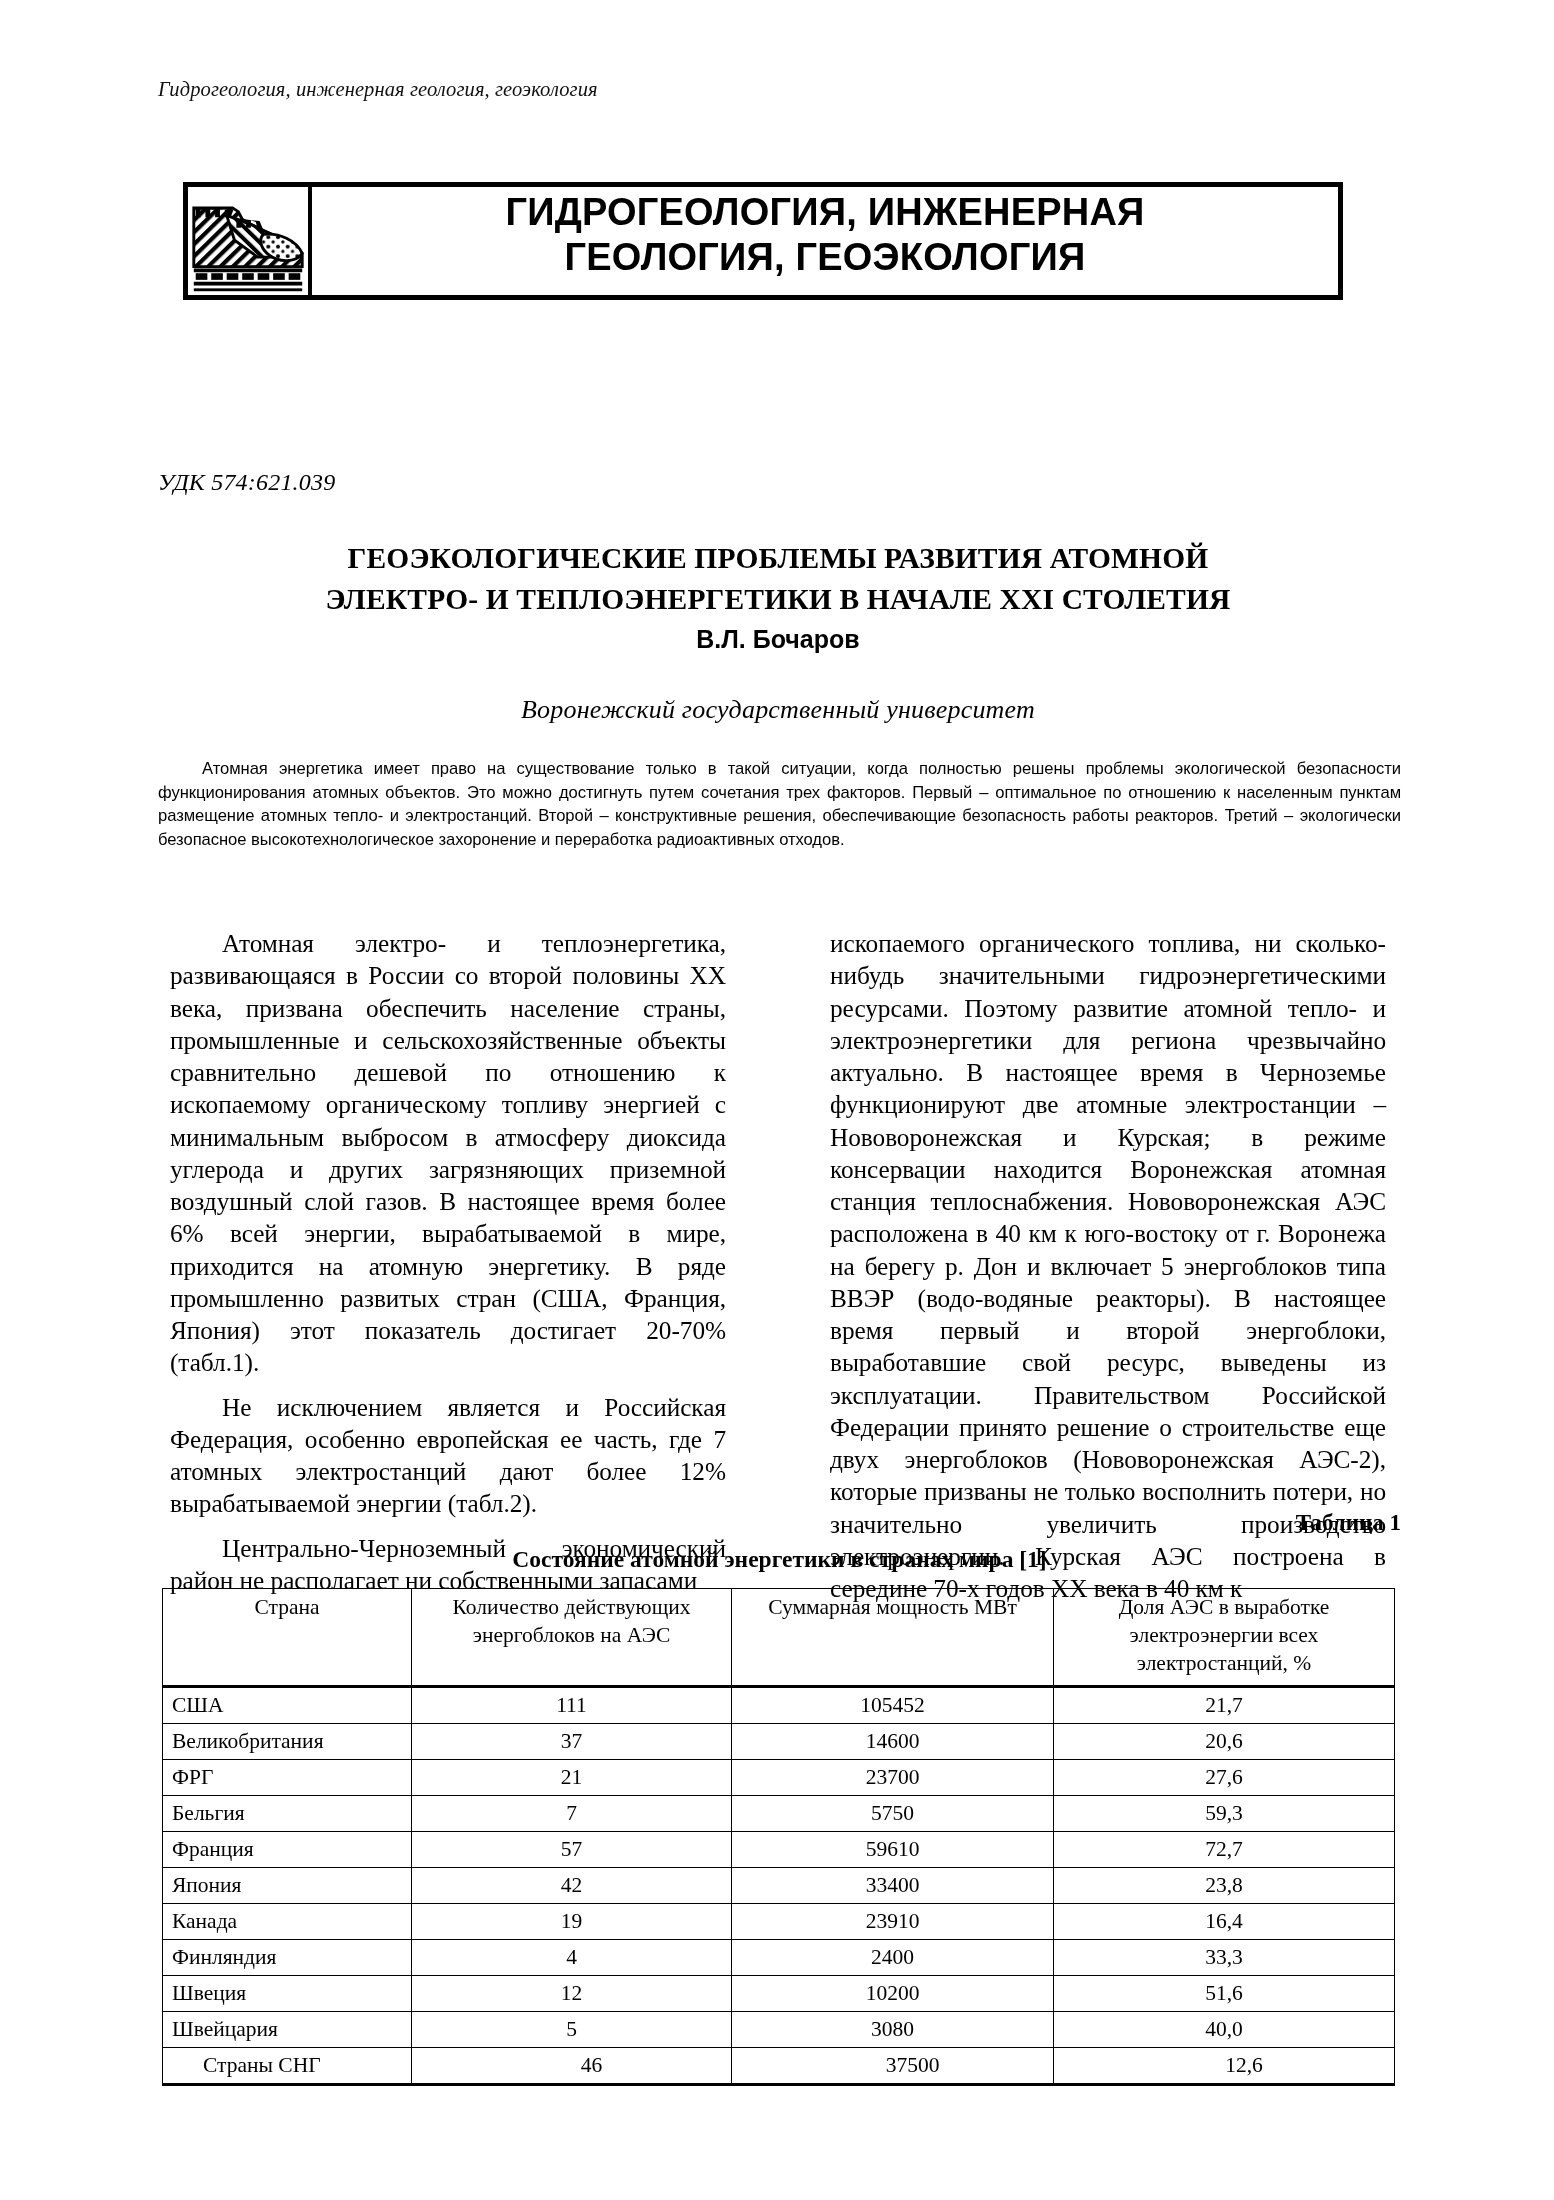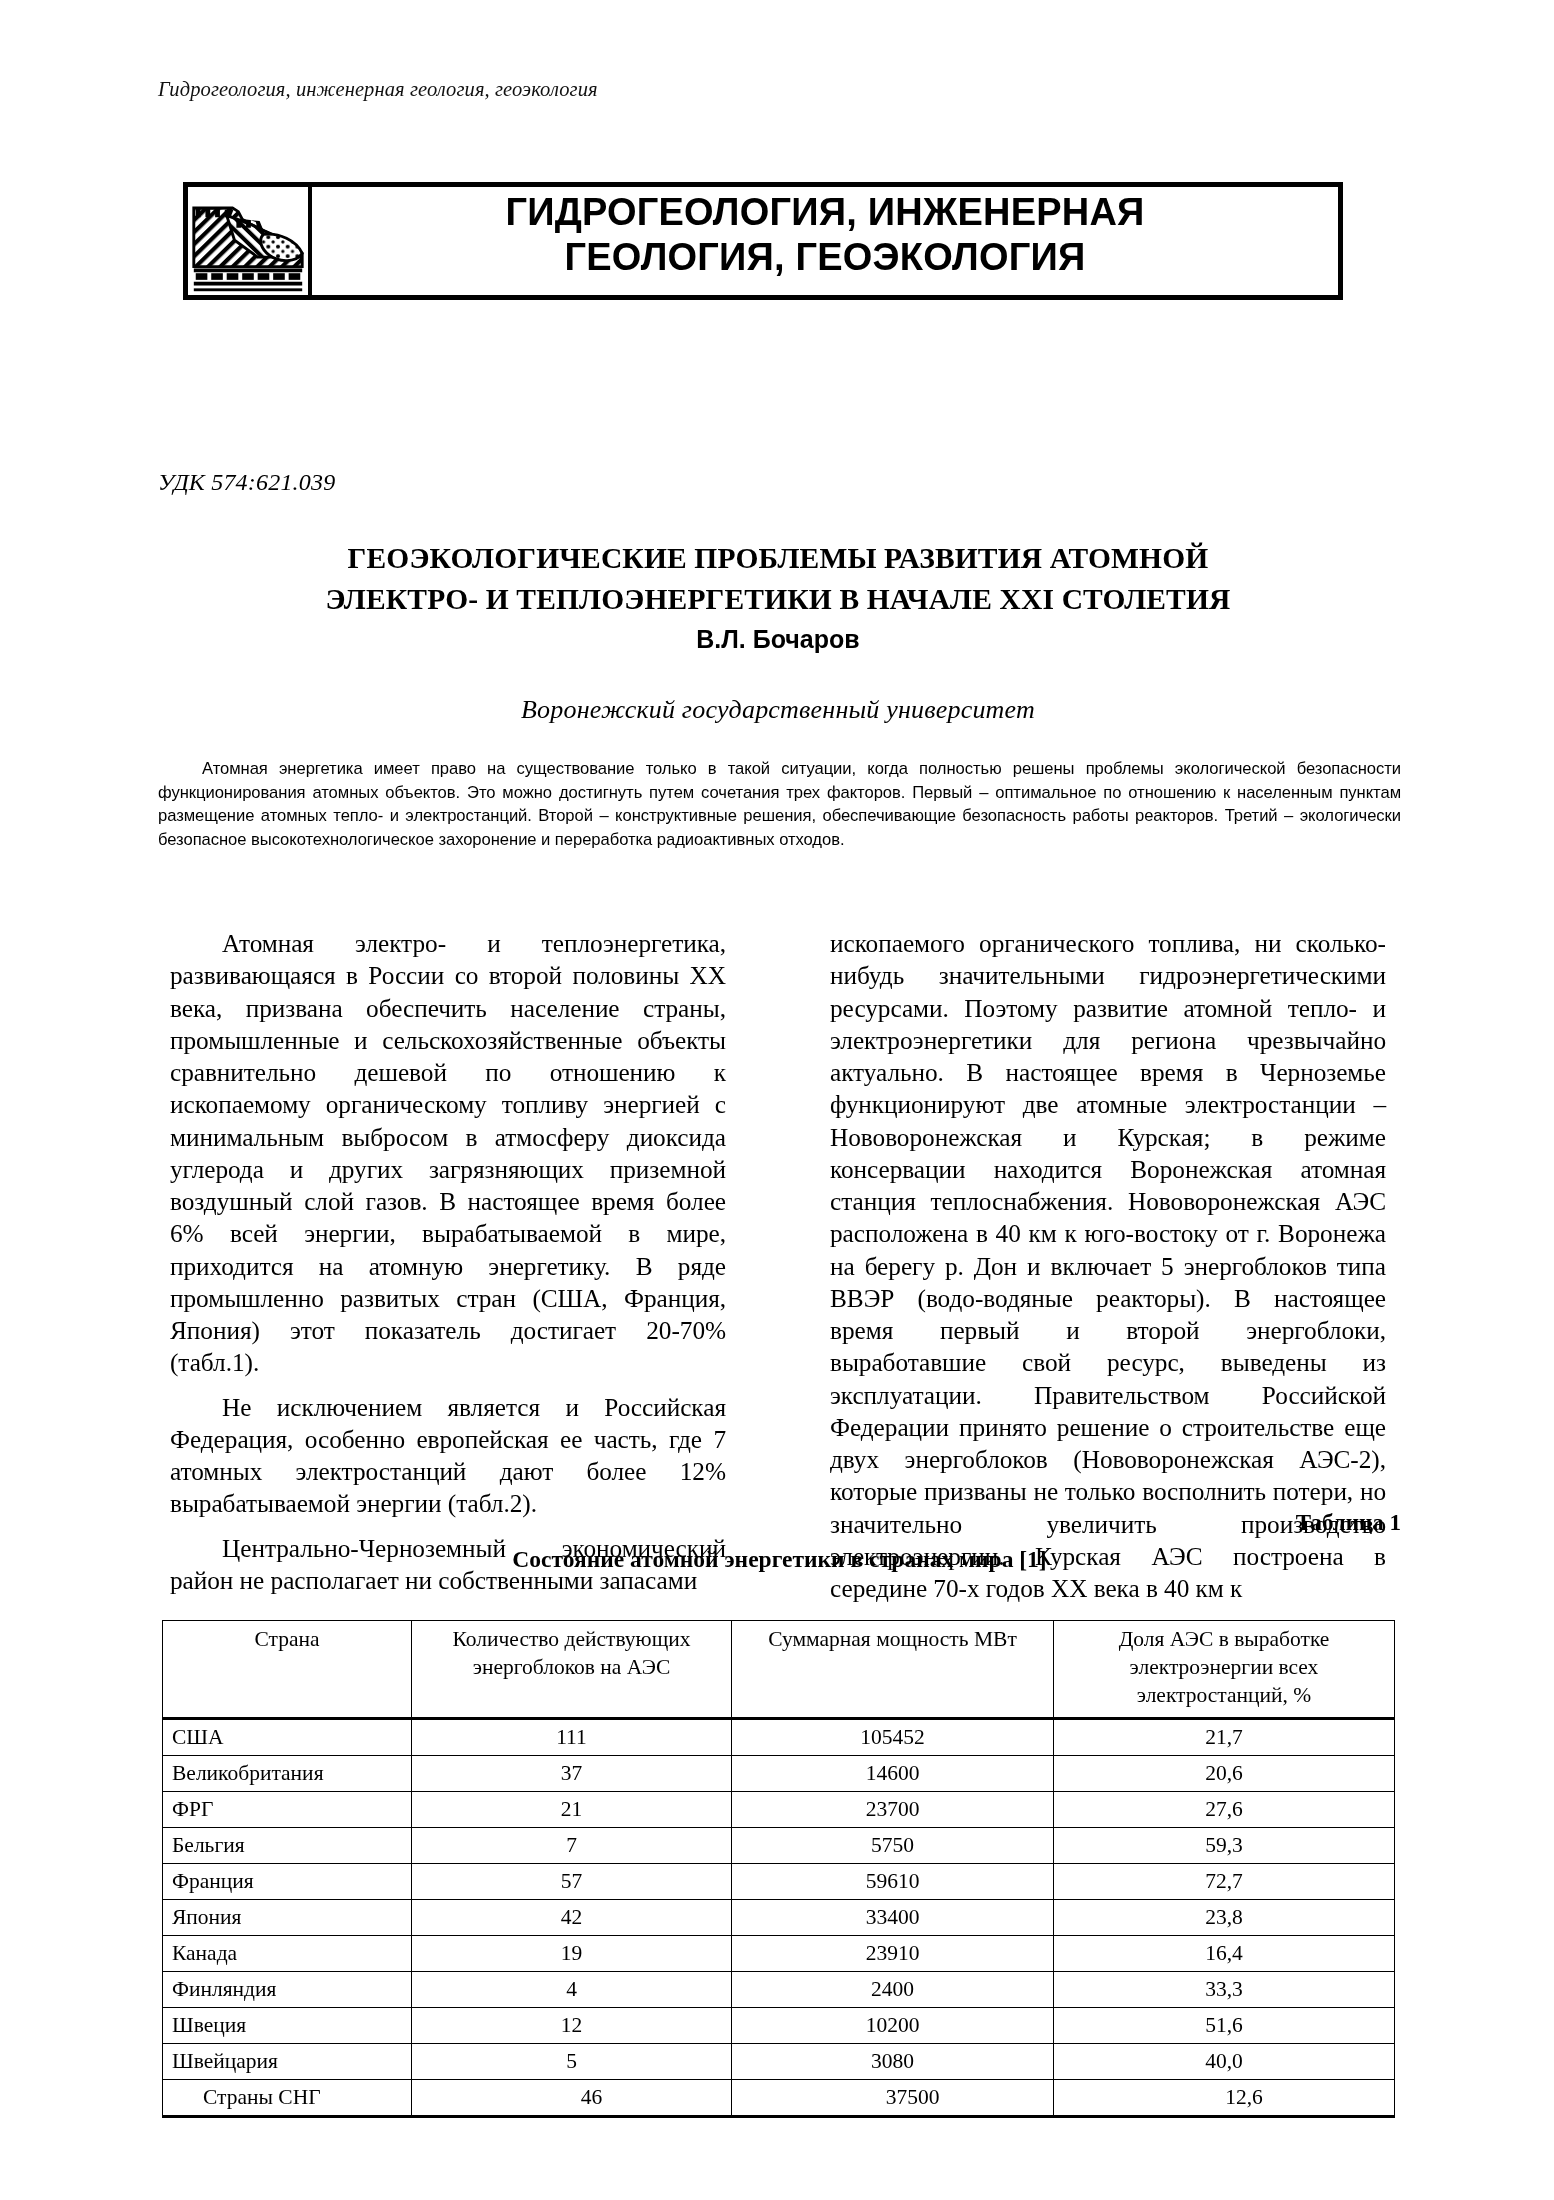--- a/index.html
+++ b/index.html
@@ -173,21 +173,20 @@
     font-size: 23.5px;
   }
   table.data {
     position: absolute;
     left: 162px;
     top: 1588px;
     width: 1232px;
     border-collapse: collapse;
     font-size: 21.5px;
     table-layout: fixed;
-    margin-top: 32px;
   }
   table.data th, table.data td {
     border: 1.6px solid #000;
     padding: 0;
   }
   table.data thead th {
     text-align: center;
     font-weight: normal;
     line-height: 1.30;
     padding: 5px 6px 7px;

